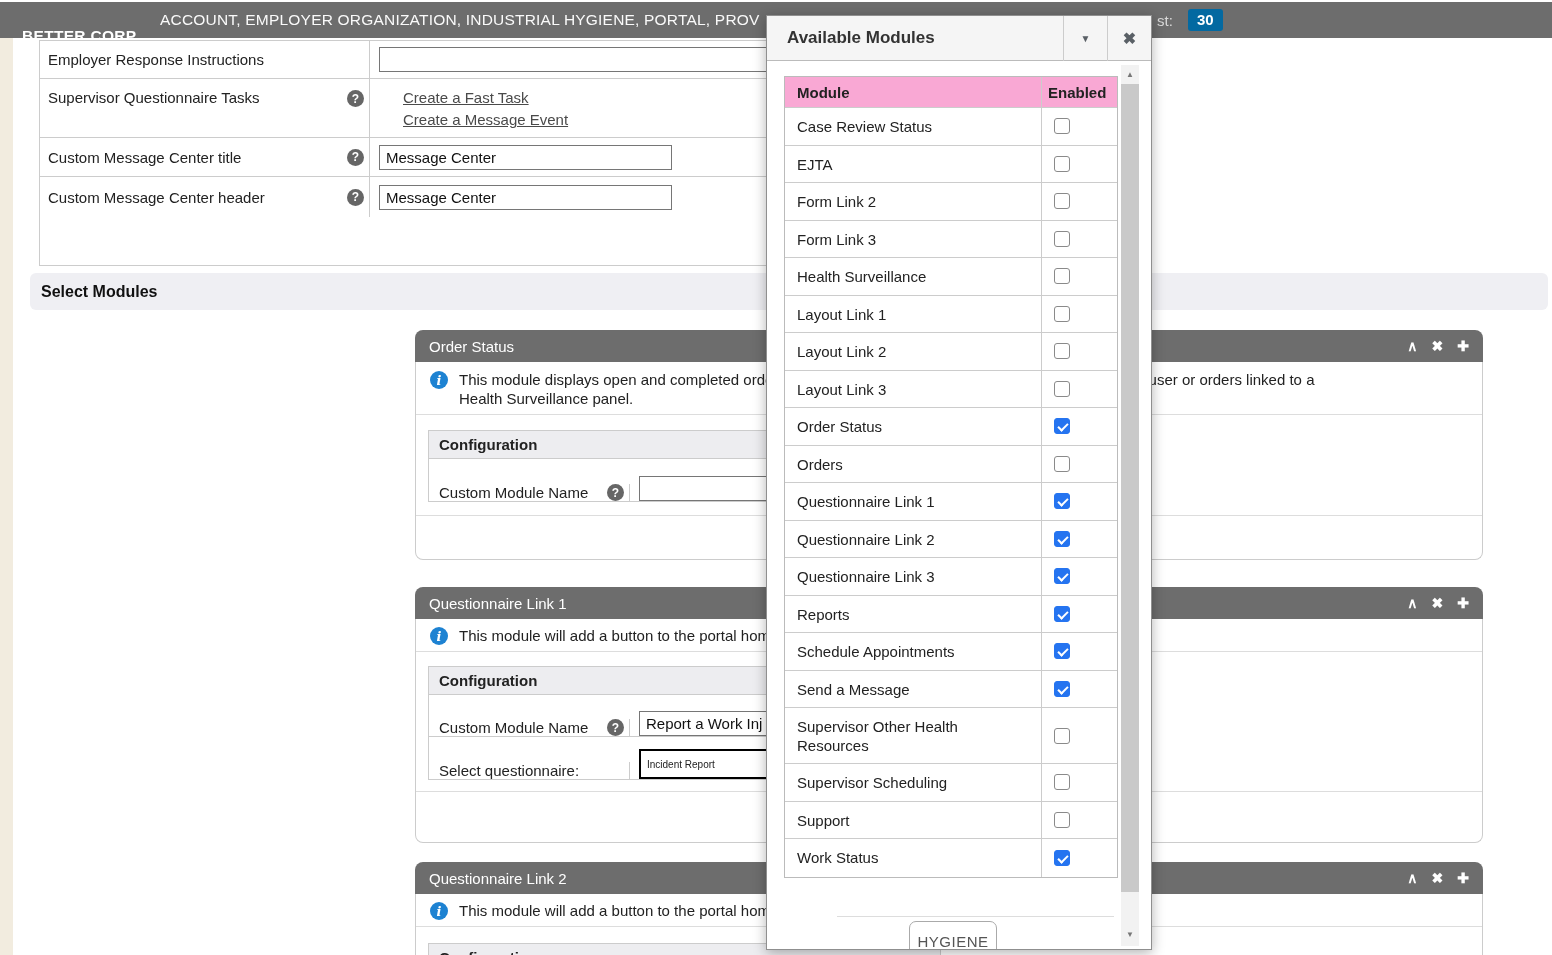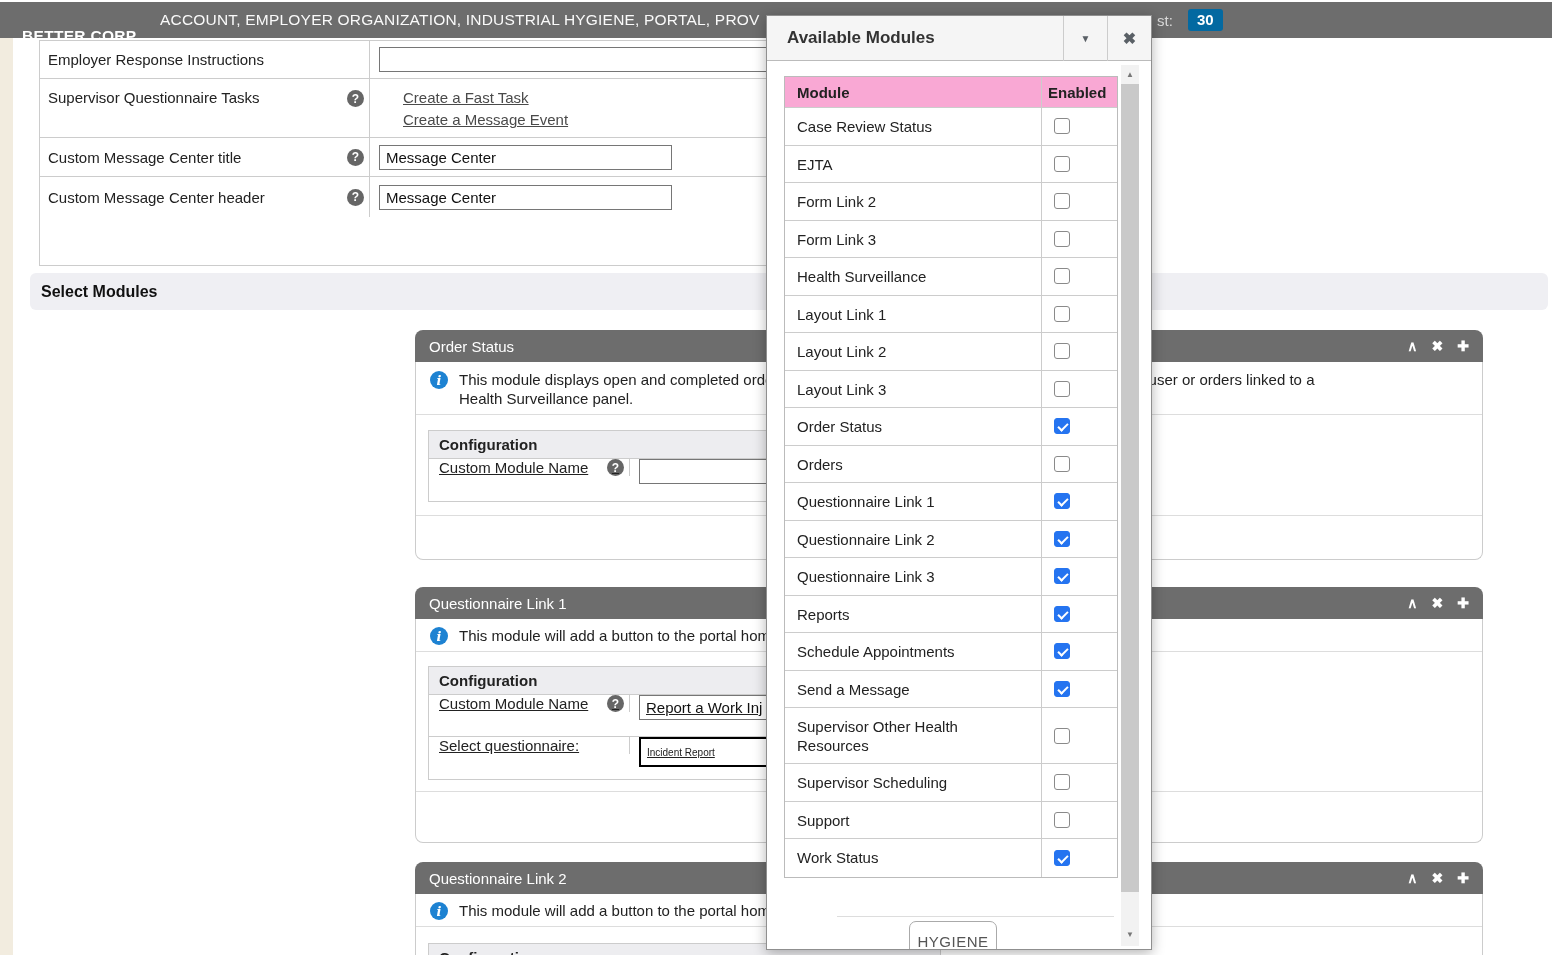--- a/index.html
+++ b/index.html
@@ -48,21 +48,21 @@
   .pinfo { display:flex; gap:11px; padding:8px 14px 6px; border-bottom:1px solid #ddd; }
   .p2 .pinfo, .p3 .pinfo { padding:7px 14px 6px; }
   .info-icon { width:18px; height:18px; border-radius:50%; background:#1d82d2; color:#fff; flex:0 0 auto;
                font-family:"DejaVu Serif",serif; font-weight:bold; font-size:13px; font-style:italic;
                display:flex; align-items:center; justify-content:center; margin-top:1px; }
   .ptext { font-size:15px; line-height:19px; width:995px; }
   .ptext span { display:block; white-space:nowrap; overflow:hidden; }
   .config { position:absolute; left:12px; width:513px; border:1px solid #ccc; background:#fff; }
   .c1 { top:68px; } .c2 { top:47px; } .c3 { top:49px; }
   .chead { height:28px; background:#ededf0; border-bottom:1px solid #ccc; display:flex; align-items:center; padding-left:10px; font-size:15px; font-weight:bold; }
-  .crow { display:flex; align-items:flex-start; height:42px; border-bottom:1px solid #ccc;text-decoration:underline; }
+  .crow { display:flex; align-items:flex-end; height:42px; border-bottom:1px solid #ccc; }
   .crow:last-child { border-bottom:none; }
   .crow .clabel { width:201px; border-right:1px solid #ccc; display:flex; align-items:center; padding-left:10px; font-size:15px; }
   .crow .cvalue { flex:1; display:flex; align-items:center; padding-left:9px; }
   .in-cfg { width:260px; }
   .in-q1 { width:260px; height:28px; }
   .selbox { width:210px; height:30px; border:2px solid #000; background:#fff; font-size:10px; display:flex; align-items:center; padding-left:6px; }
   .psep { position:absolute; left:0; right:0; border-top:1px solid #ddd; }
   .s1 { top:153px; } .s2 { top:172px; }
 
   

